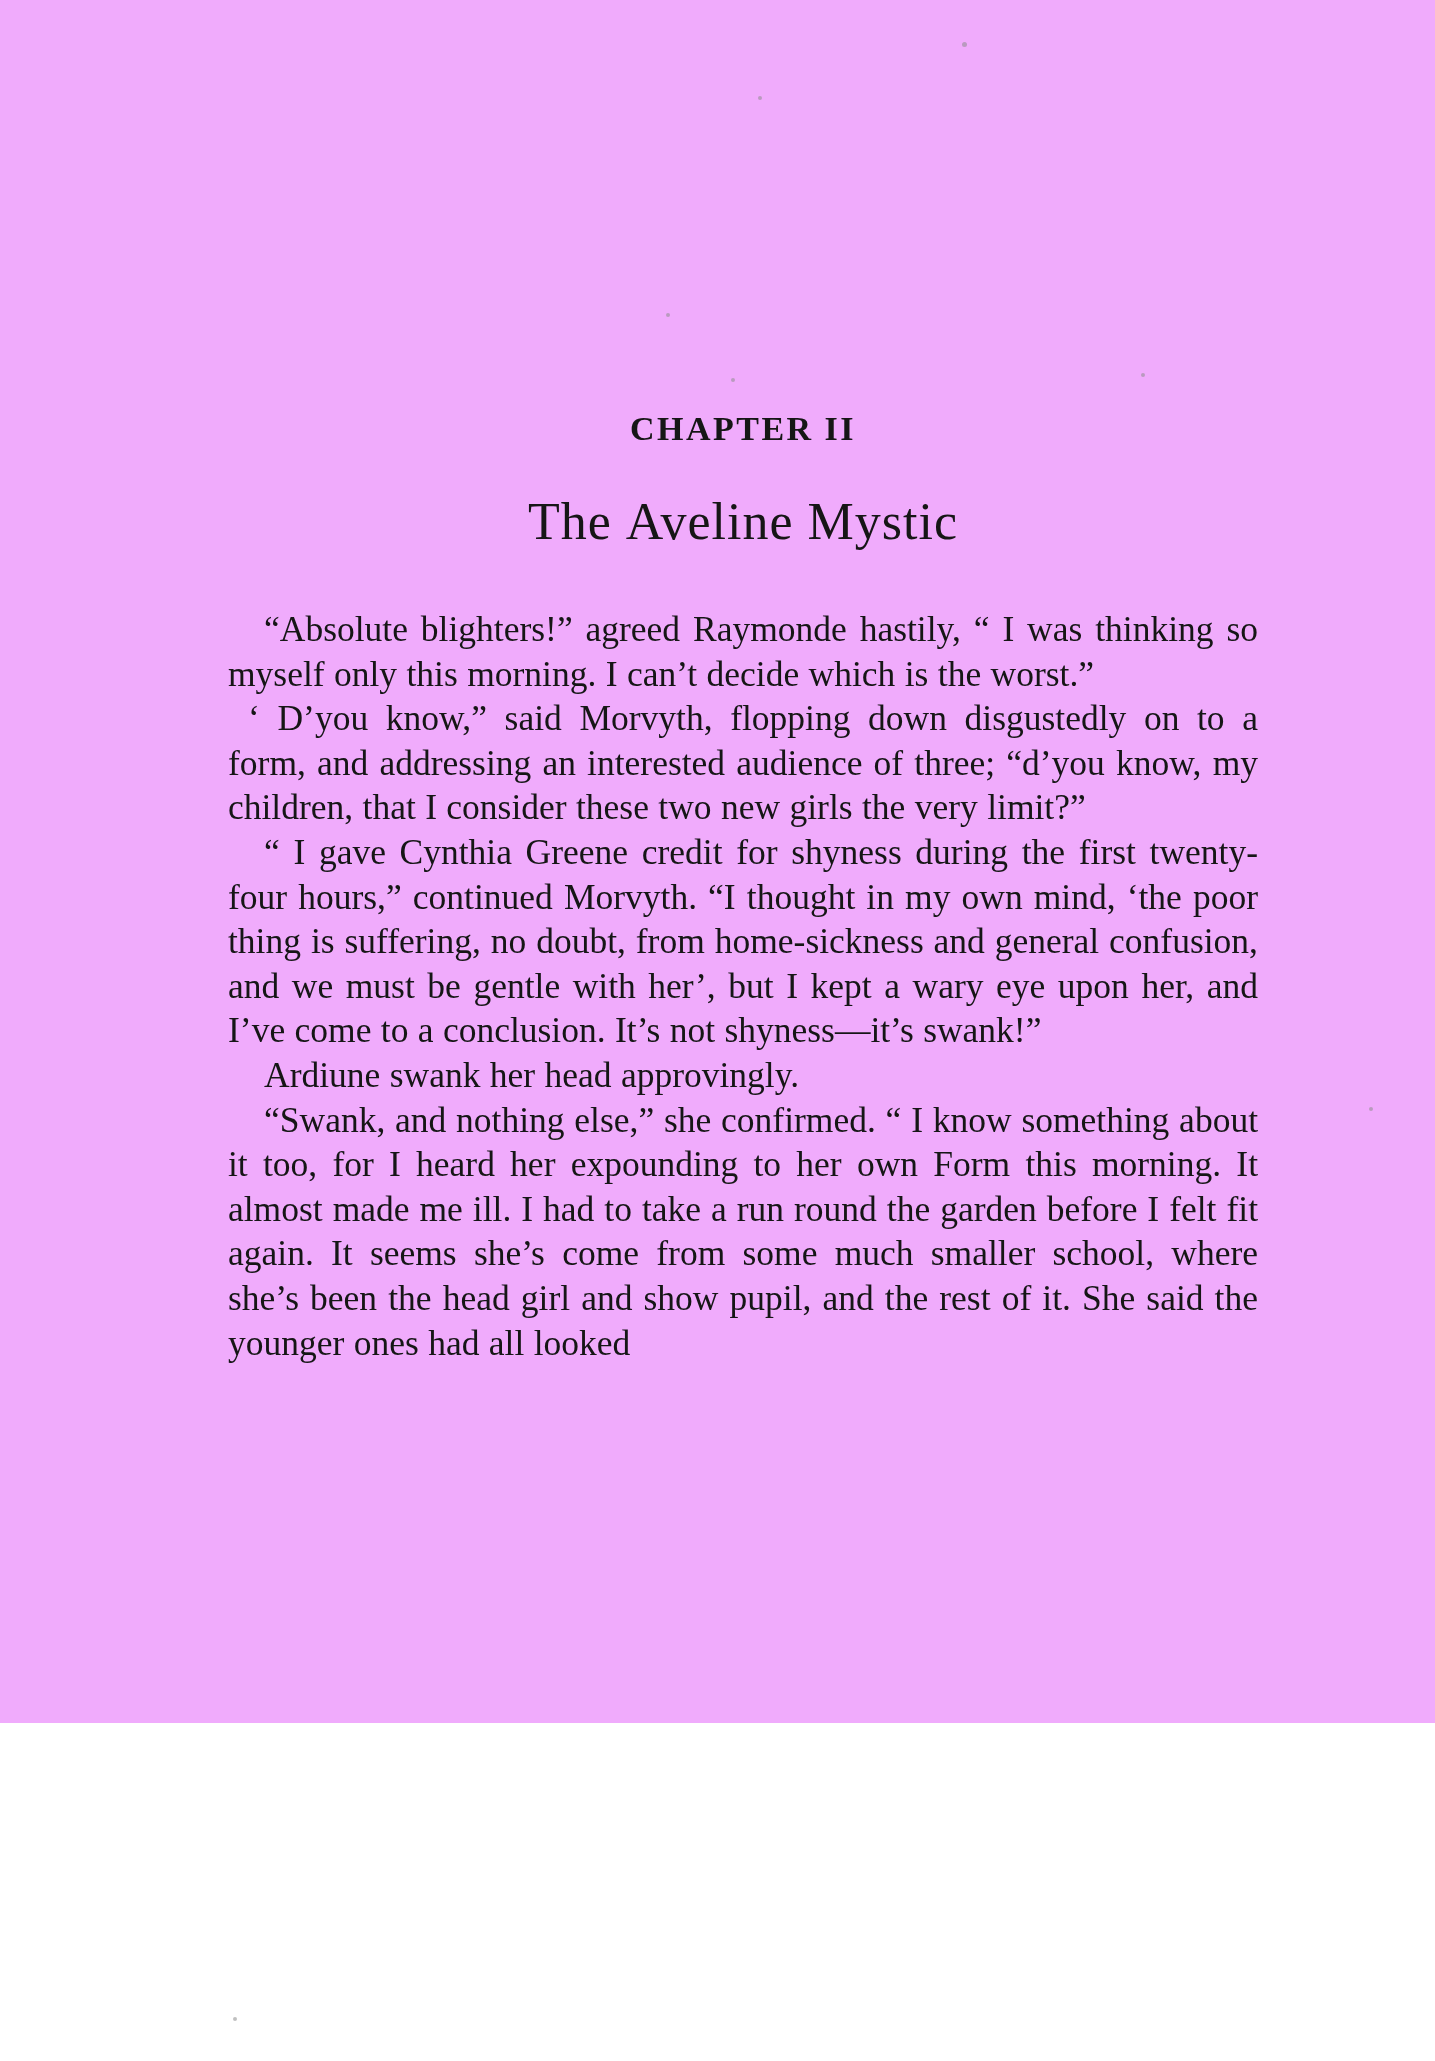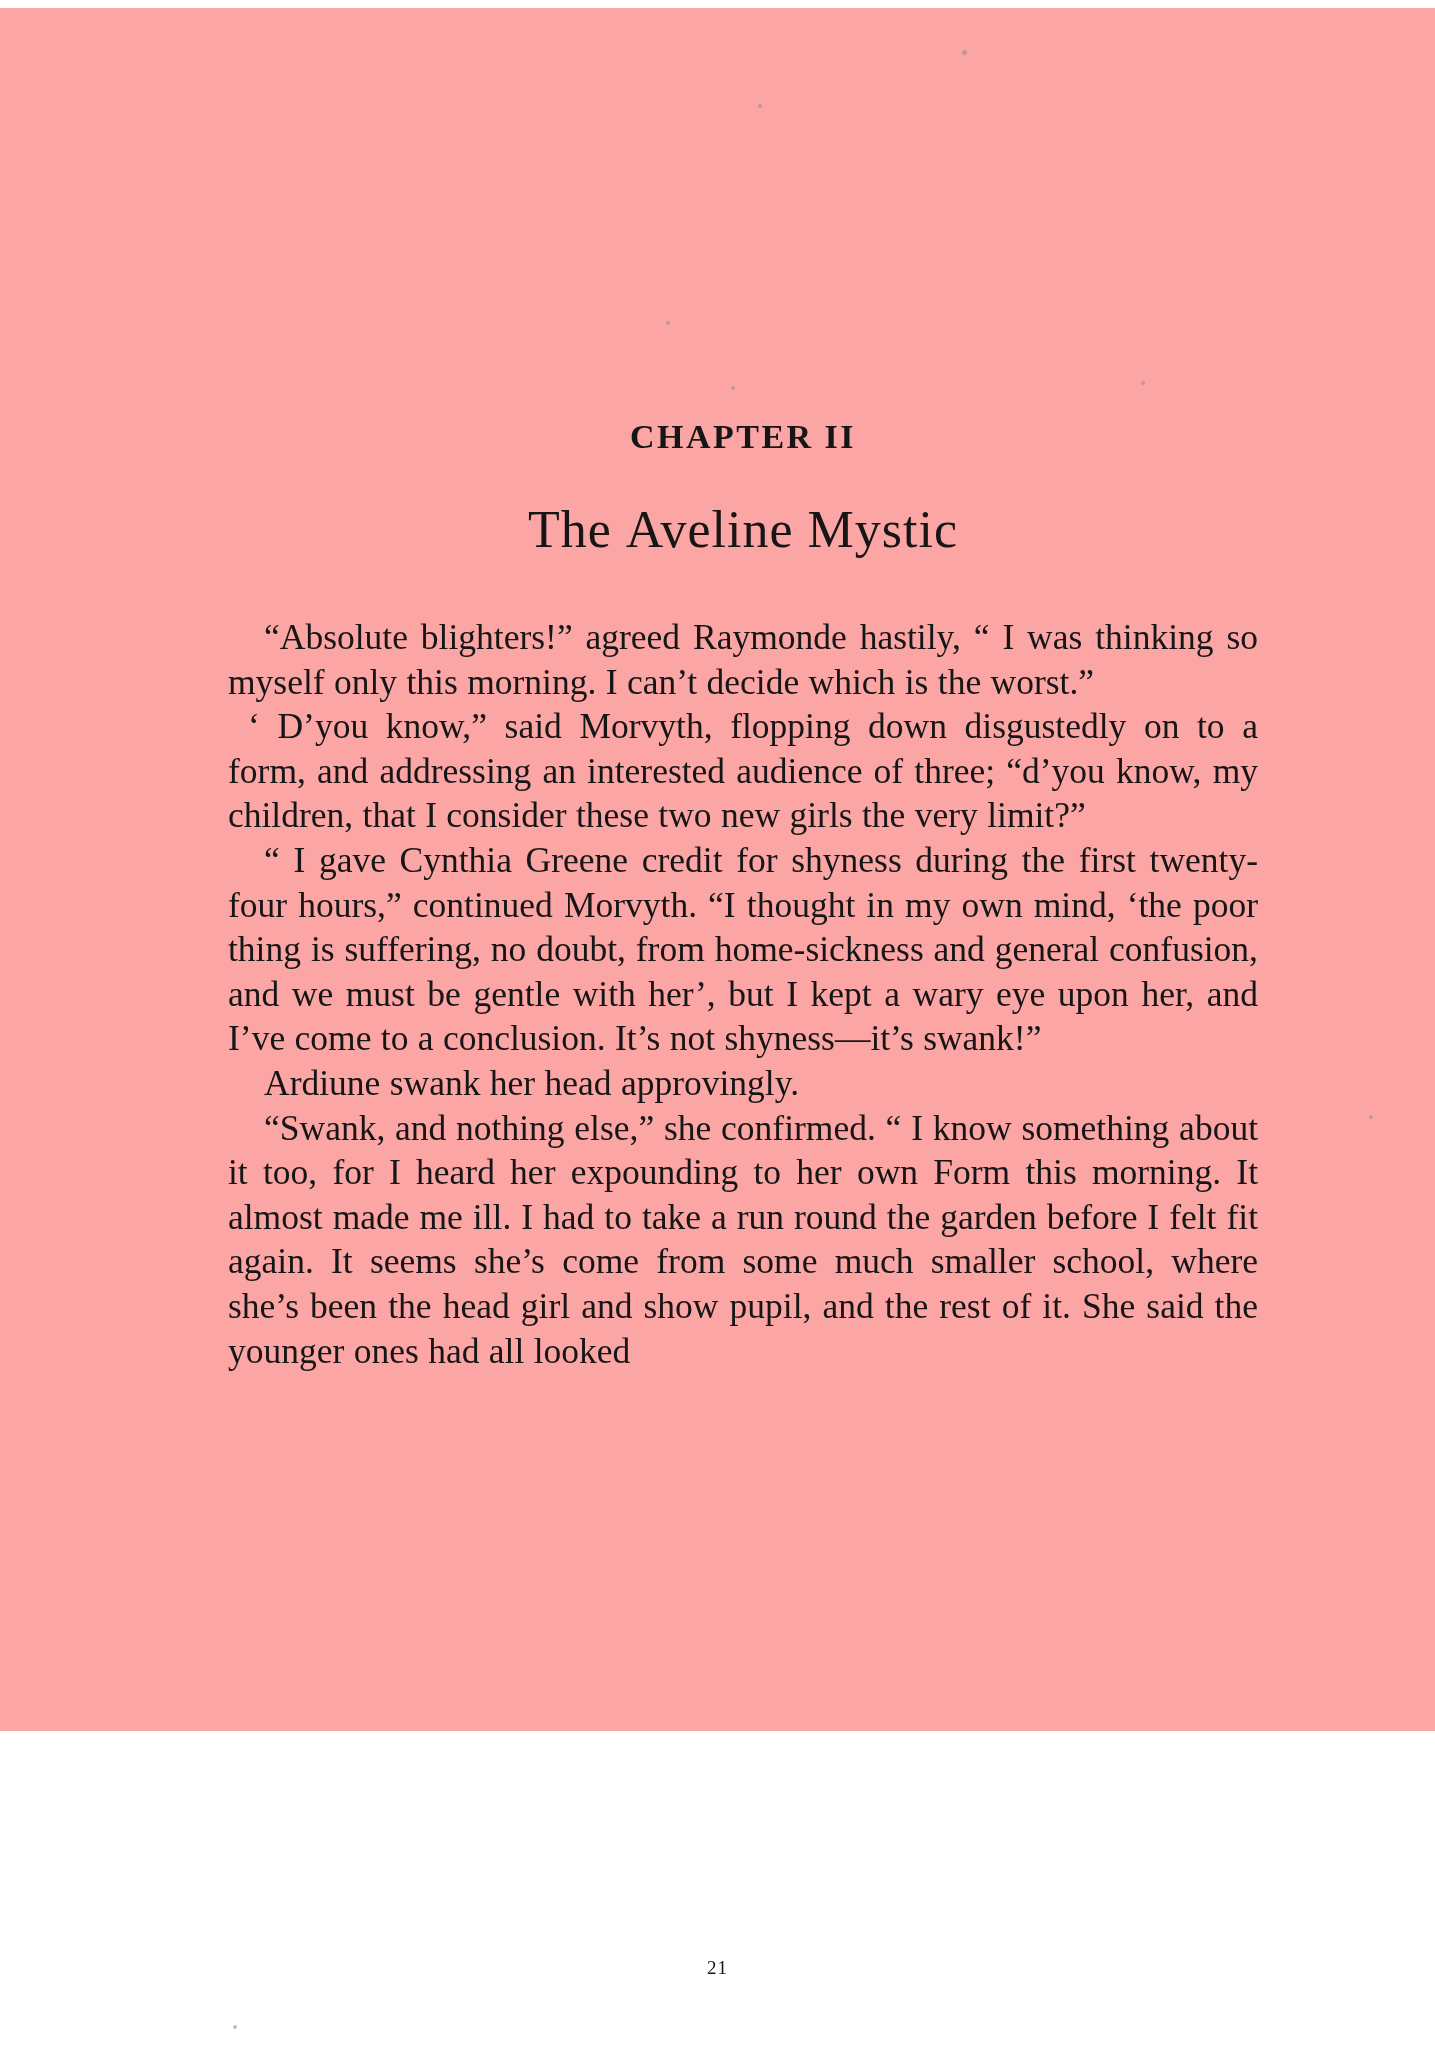--- a/index.html
+++ b/index.html
@@ -11,24 +11,24 @@
     width: 1435px;
     height: 2061px;
     font-family: "Liberation Serif", "DejaVu Serif", serif;
     color: #161616;
     position: relative;
     overflow: hidden;
   }
   .page {
     position: absolute;
     left: 0;
-    top: 8px;
+    top: 0;
     width: 1435px;
     height: 1723px;
-    background: #fca5a5;
+    background: #f0abfc;
   }
   
   .speck {
     position: absolute;
     background: #8d8d8d;
     border-radius: 50%;
     opacity: .55;
   }
   .text-block {
     position: absolute;
@@ -98,15 +98,14 @@
     </h1>
 
     <p class="para">“Absolute blighters!” agreed Raymonde hastily, “ I was thinking so myself only this morning.  I can’t decide which is the worst.”</p>
     <p class="para first">‘ D’you know,” said Morvyth, flopping down disgustedly on to a form, and addressing an interested audience of three; “d’you know, my children, that I consider these two new girls the very limit?”</p>
     <p class="para">“ I gave Cynthia Greene credit for shyness during the first twenty-four hours,” continued Morvyth. “I thought in my own mind, ‘the poor thing is suffering, no doubt, from home-sickness and general confusion, and we must be gentle with her’, but I kept a wary eye upon her, and I’ve come to a conclusion.  It’s not shyness—it’s swank!”</p>
     <p class="para">Ardiune swank her head approvingly.</p>
     <p class="para">“Swank, and nothing else,” she confirmed.  “ I know something about it too, for I heard her expounding to her own Form this morning.  It almost made me ill.  I had to take a run round the garden before I felt fit again.  It seems she’s come from some much smaller school, where she’s been the head girl and show pupil, and the rest of it.  She said the younger ones had all looked</p>
 
   </div>
 
-  <div class="page-number">21</div>
 
 </div>
 
 </body></html>

